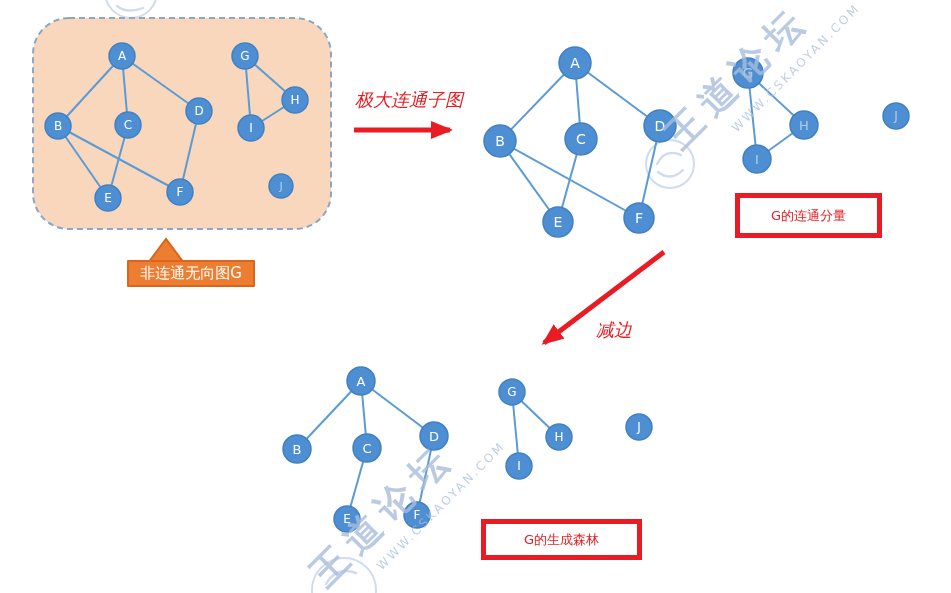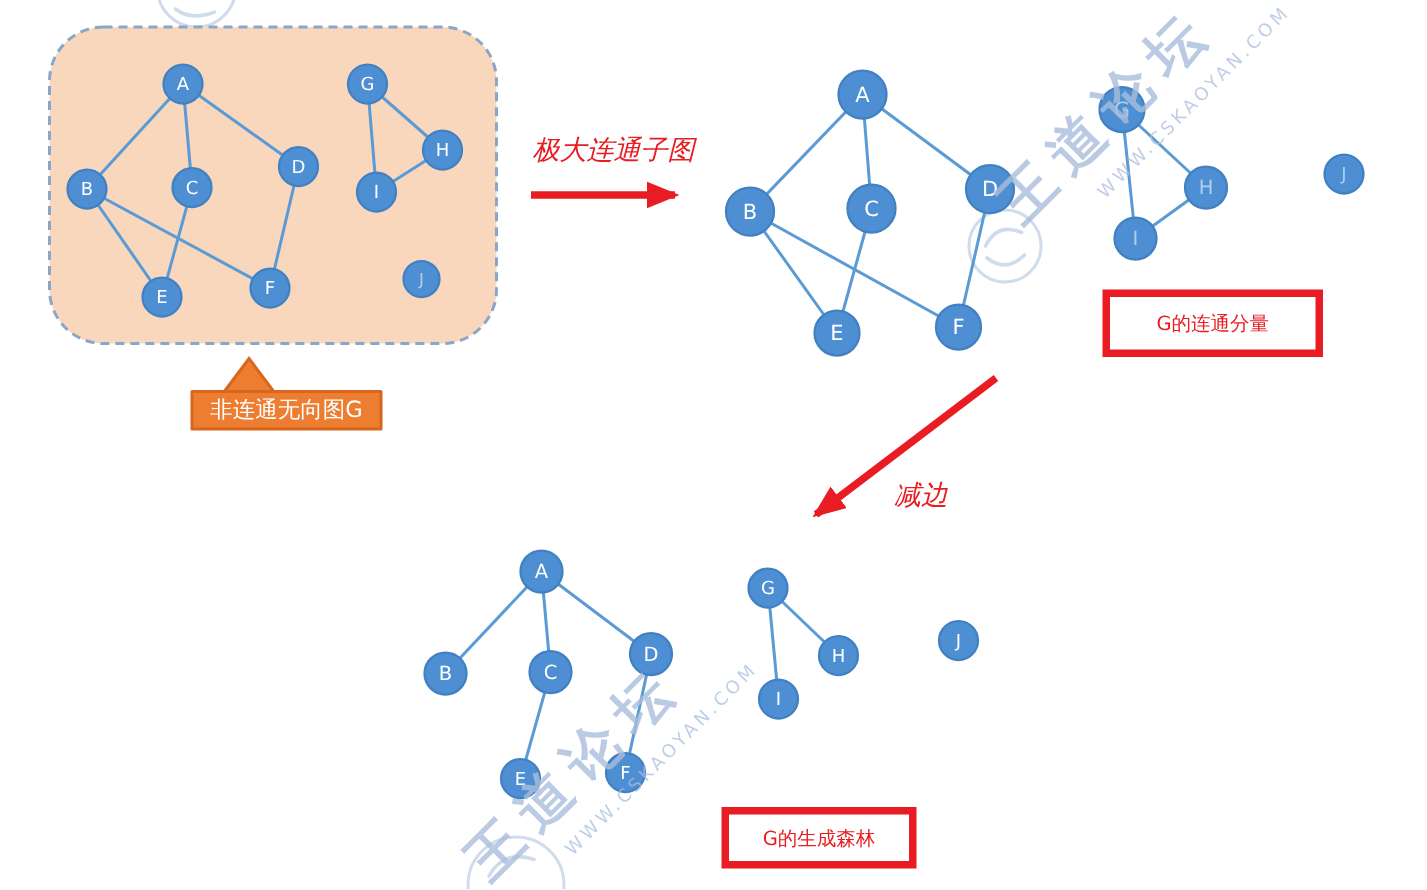--- a/index.html
+++ b/index.html
@@ -24,21 +24,21 @@
 
   .arrow-label{position:absolute;z-index:3;color:var(--red,#e81c22);font-size:18px;
                white-space:nowrap;transform:translate(-50%,-50%);font-style:italic;}
   .lbl-subgraph{left:409px;top:100px;}
   .lbl-reduce{left:614px;top:330px;}
 
   .redbox{position:absolute;z-index:3;border:5px solid var(--red,#e81c22);
           color:var(--red,#e81c22);font-size:13px;display:flex;align-items:center;
           justify-content:center;box-sizing:border-box;background:transparent;}
   .redbox1{left:735px;top:193px;width:147px;height:45px;}
-  .redbox2{left:481px;top:538px;width:130px;height:41px;}
+  .redbox2{left:481px;top:519px;width:161px;height:41px;}
 
   .callout{position:absolute;z-index:3;left:127px;top:260px;width:128px;height:27px;
            background:var(--callout,#ed7d31);border:2px solid var(--callout-stroke,#d8671d);
            border-radius:1px;color:#fff;font-size:15px;display:flex;align-items:center;
            justify-content:center;box-sizing:border-box;}
 </style>
 </head>
 <body>
 
 <div class="stage">

